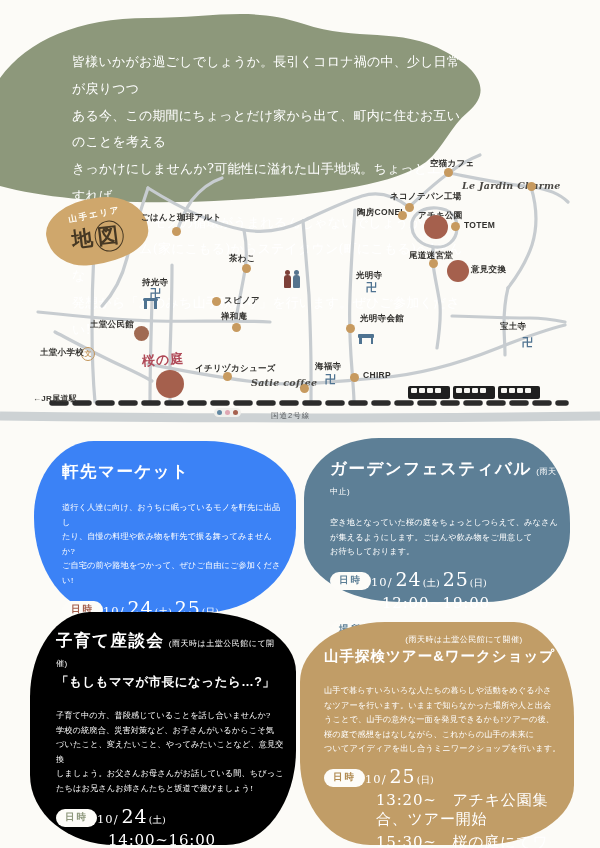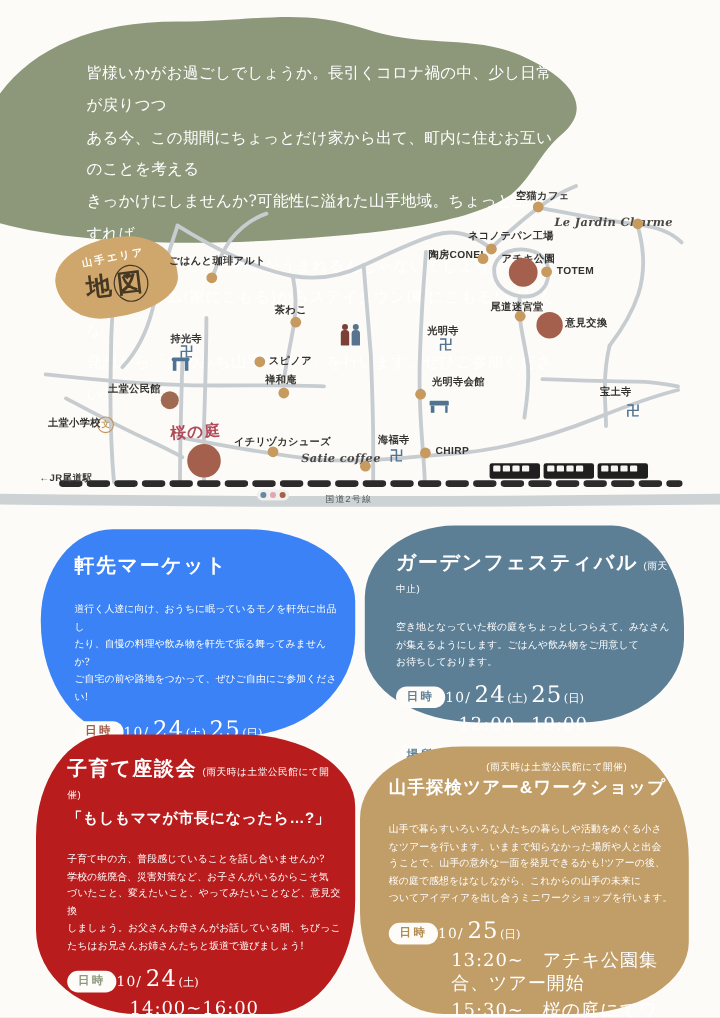--- a/index.html
+++ b/index.html
@@ -45,21 +45,21 @@
   .signal{position:absolute;left:214px;top:258px;width:27px;height:9px;background:#f1f0ec;border-radius:5px;
      display:flex;align-items:center;justify-content:space-evenly;}
   .signal i{width:5px;height:5px;border-radius:50%;display:block;}
 
   
   .card{position:absolute;color:#ffffff;box-sizing:border-box;}
   .card-red{left:34px;top:441px;width:262px;height:172px;background:#3b82f6;
     border-radius:60px 90px 95px 70px / 75px 60px 85px 95px;padding:20px 14px 0 28px;}
   .card-blue{left:304px;top:438px;width:266px;height:164px;background:#5d7f96;
     border-radius:75px 60px 85px 95px / 60px 85px 70px 60px;padding:20px 12px 0 26px;}
-  .card-green{left:30px;top:612px;width:266px;height:233px;background:#b91c1c;
+  .card-green{left:30px;top:612px;width:266px;height:233px;background:#000000;
     border-radius:60px 95px 70px 85px / 85px 60px 95px 70px;padding:18px 10px 0 26px;}
   .card-tan{left:300px;top:622px;width:274px;height:223px;background:#c19d67;
     border-radius:85px 60px 95px 70px / 60px 95px 60px 85px;padding:12px 10px 0 24px;}
   .card-title{font-size:16.5px;font-weight:bold;letter-spacing:1.5px;}
   .card-blue .card-title,.card-green .card-title{display:inline;}
   .card-tan .card-title{font-size:14.5px;letter-spacing:1px;}
   .card-note{font-size:8px;letter-spacing:.5px;}
   .note-top{display:block;text-align:center;margin:0 0 2px 40px;}
   .card-sub{font-size:12.5px;font-weight:bold;letter-spacing:.5px;margin-top:4px;}
   .card-body{font-family:"DejaVu Serif",serif;font-size:8.2px;line-height:1.78;white-space:pre-line;

